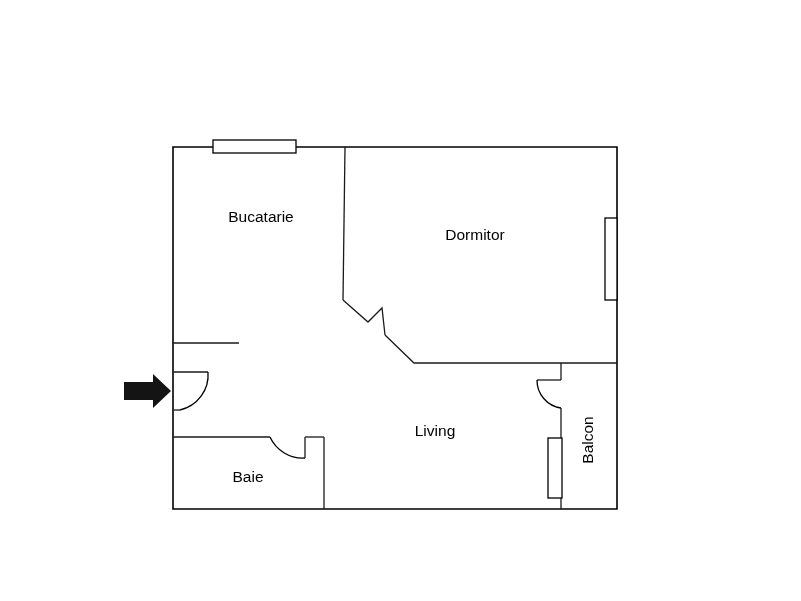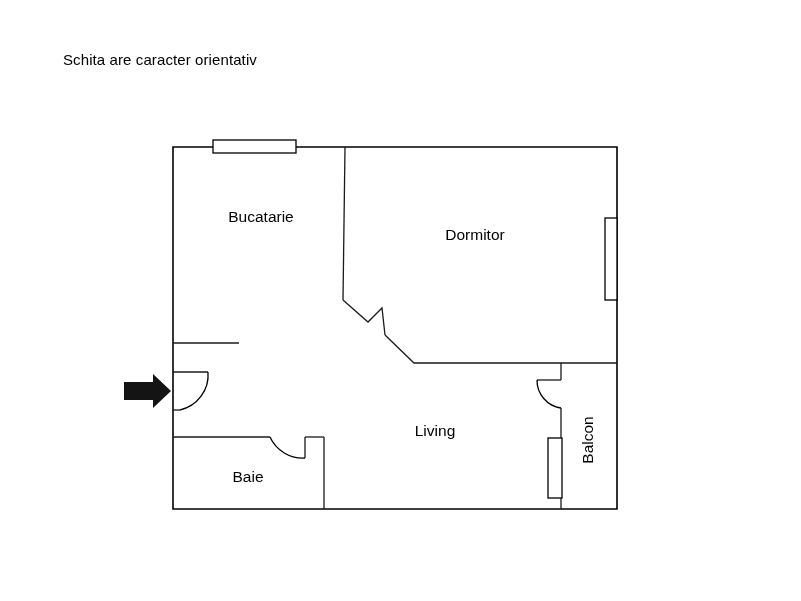--- a/index.html
+++ b/index.html
@@ -72,21 +72,20 @@
     fill: #000000;
     text-anchor: middle;
     dominant-baseline: middle;
   }
 </style>
 </head>
 <body>
 
 <div id="plan-root">
 
-  <div class="caption">Schita are caracter orientativ</div>
 
   <svg class="floorplan" viewBox="0 0 801 601">
 
     <path class="wall" d="M 173 147 L 617 147 L 617 509 L 173 509 Z"></path>
 
     <path class="wall-thin" d="M 345 147 L 343 300"></path>
 
     <path class="wall-thin" d="M 343 300 L 368 322 L 382 308 L 385 335"></path>
 
     <path class="wall-thin" d="M 385 335 L 414 363 L 617 363"></path>

